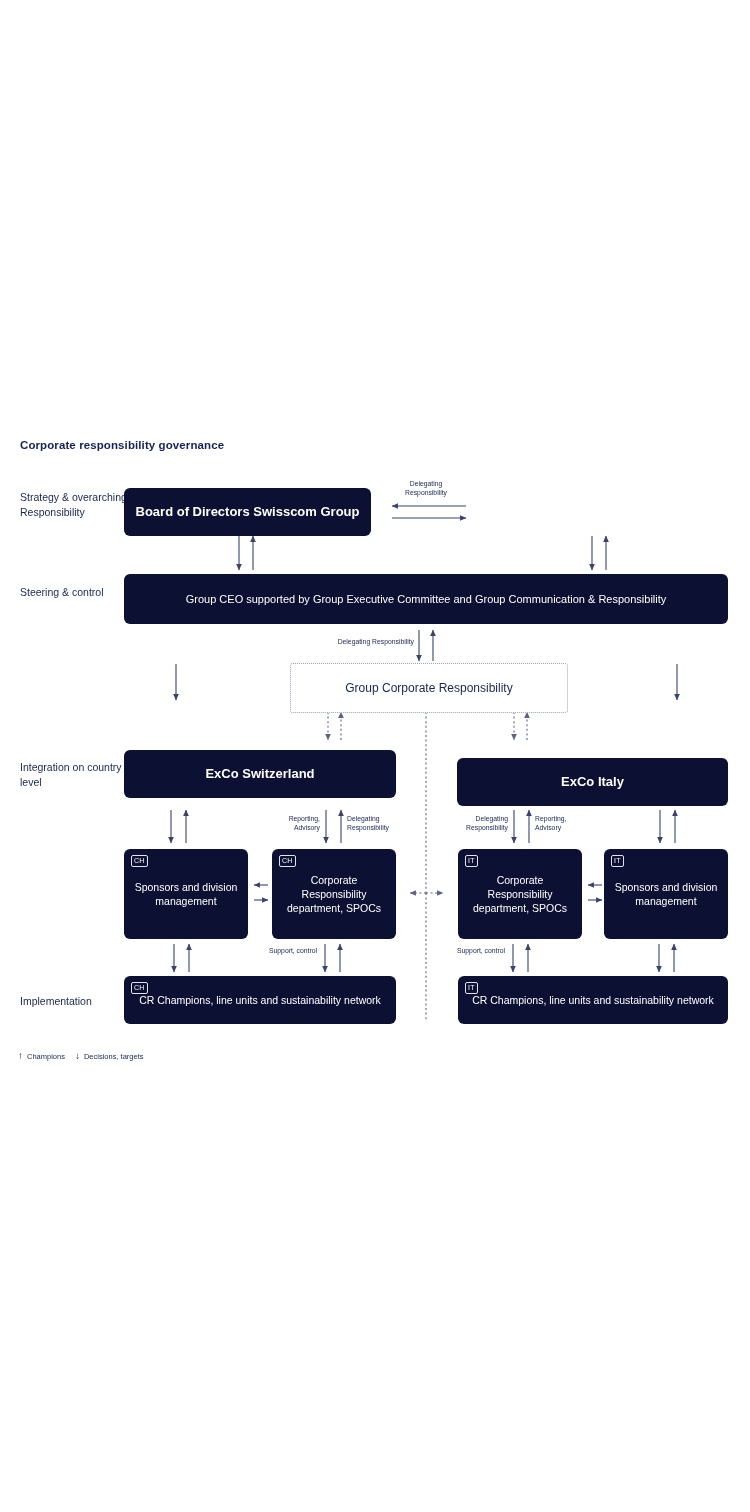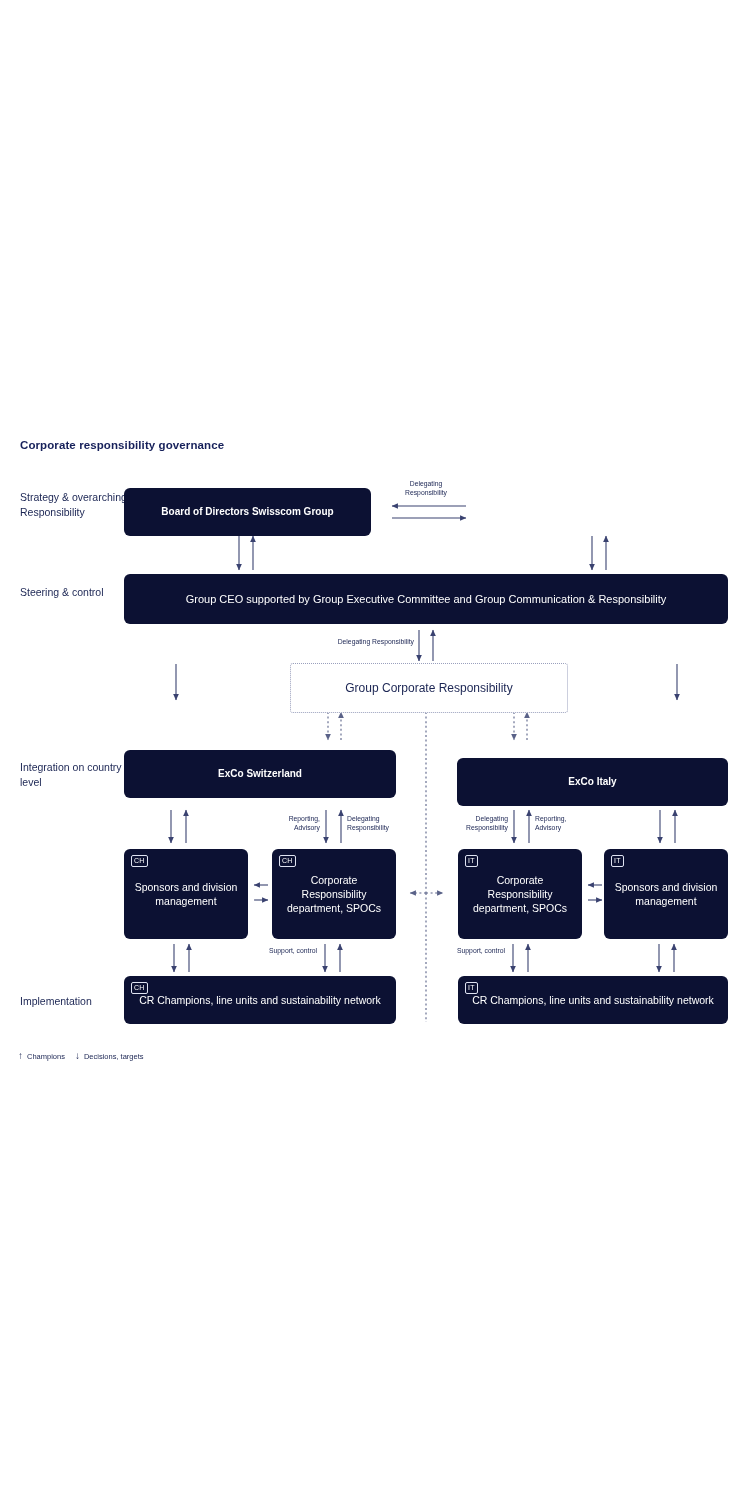--- a/index.html
+++ b/index.html
@@ -20,21 +20,21 @@
     width:110px;
   }
   
   .box{
     position:absolute;background:#0c1133;border-radius:6px;color:#ffffff;
     display:flex;align-items:center;justify-content:center;text-align:center;
     box-sizing:border-box;
   }
   .box .txt{font-size:10.5px;line-height:14px;font-weight:400;padding:0 8px;}
   .box.big .txt{font-size:11px;}
-  .box.head .txt{font-size:10px;font-weight:bold;}
+  .box.head .txt{font-size:13px;font-weight:bold;}
   .badge{
     position:absolute;left:7px;top:6px;
     border:1px solid #dfe3f2;border-radius:2px;
     font-size:7px;line-height:8px;padding:1px 2px;color:#ffffff;
     letter-spacing:.3px;
   }
   .dotbox{
     position:absolute;border:1.2px dotted #9aa0bd;border-radius:3px;
     background:#ffffff;display:flex;align-items:center;justify-content:center;
   }

